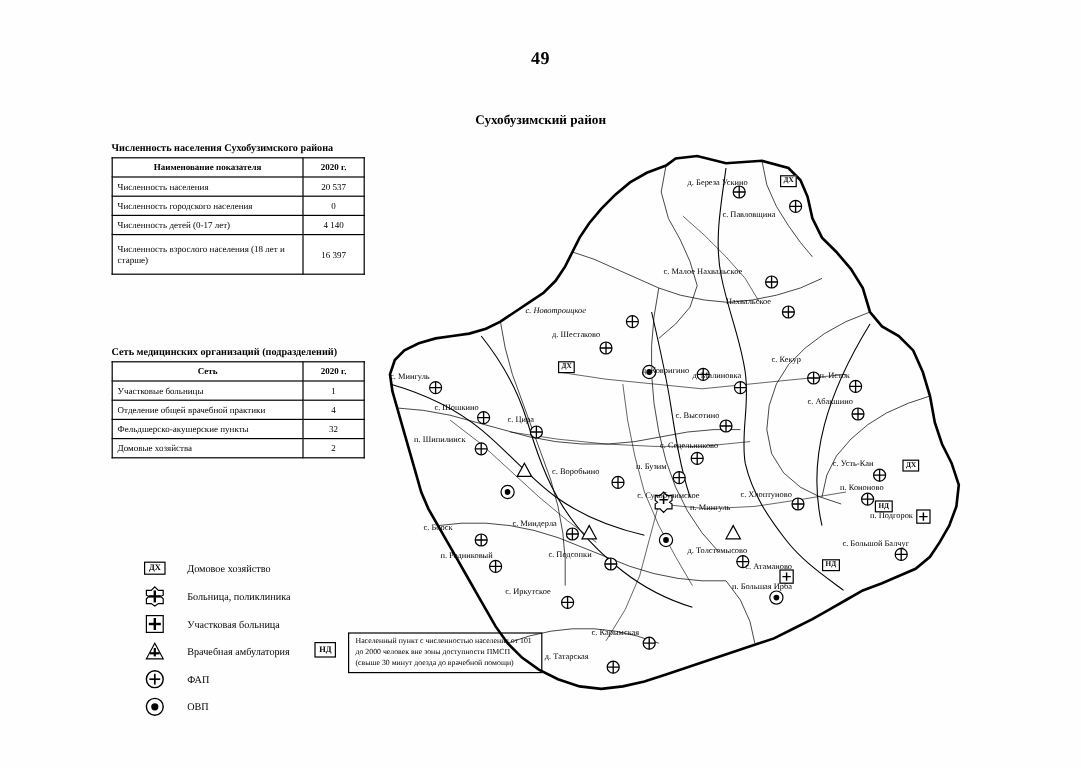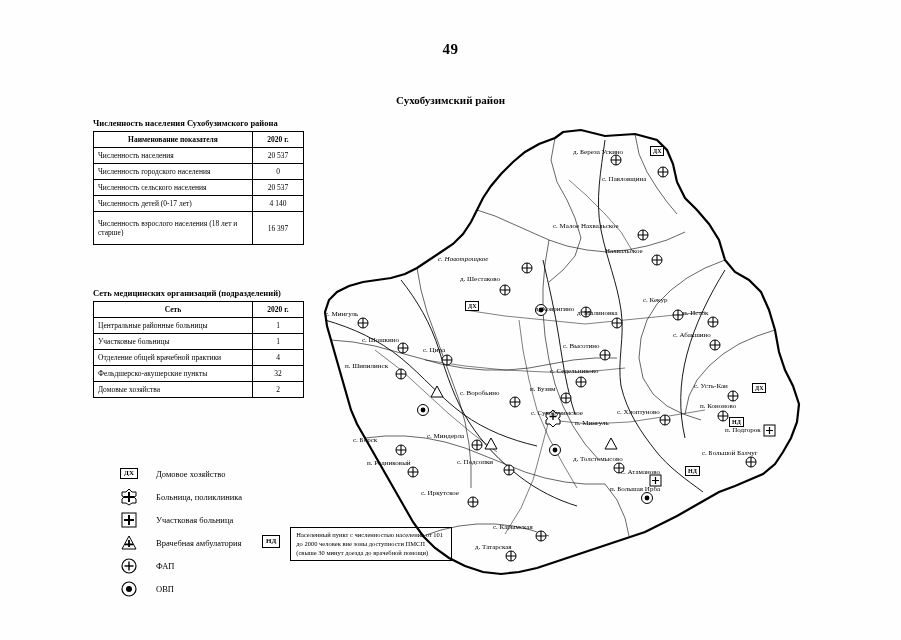--- a/index.html
+++ b/index.html
@@ -180,24 +180,20 @@
       <tbody>
         <tr>
           <td class="lbl">Численность населения</td>
           <td class="num">20 537</td>
         </tr>
         <tr>
           <td class="lbl">Численность городского населения</td>
           <td class="num">0</td>
         </tr>
         <tr>
-          <td class="lbl">Численность сельского населения</td>
-          <td class="num">20 537</td>
-        </tr>
-        <tr>
           <td class="lbl">Численность детей (0-17 лет)</td>
           <td class="num">4 140</td>
         </tr>
         <tr>
           <td class="lbl" style="height:26px">Численность взрослого населения (18 лет и старше)</td>
           <td class="num">16 397</td>
         </tr>
       </tbody>
     </table>
   </div>
@@ -205,24 +201,20 @@
   <div class="blk" id="net-block">
     <div class="tbl-caption">Сеть медицинских организаций (подразделений)</div>
     <table class="doc">
       <thead>
         <tr>
           <td class="lbl">Сеть</td>
           <td class="num">2020 г.</td>
         </tr>
       </thead>
       <tbody>
-        <tr>
-          <td class="lbl">Центральные  районные  больницы</td>
-          <td class="num">1</td>
-        </tr>
         <tr>
           <td class="lbl">Участковые  больницы</td>
           <td class="num">1</td>
         </tr>
         <tr>
           <td class="lbl">Отделение  общей врачебной практики</td>
           <td class="num">4</td>
         </tr>
         <tr>
           <td class="lbl">Фельдшерско-акушерские пункты</td>
@@ -482,21 +474,21 @@
     <div class="place-label" style="left:48px;  top:316px;text-align:right;">с. Борск</div>
     <div class="place-label" style="left:122px; top:312px;">с. Миндерла</div>
     <div class="place-label" style="left:397px; top:329px;">с. Большой Балчуг</div>
     <div class="place-label" style="left:62px;  top:339px;">п. Родниковый</div>
     <div class="place-label" style="left:152px; top:338px;">с. Подсопки</div>
     <div class="place-label" style="left:268px; top:335px;">д. Толстомысово</div>
     <div class="place-label" style="left:316px; top:348px;">с. Атаманово</div>
     <div class="place-label" style="left:116px; top:369px;">с. Иркутское</div>
     <div class="place-label" style="left:305px; top:365px;">п. Большая Ирба</div>
     <div class="place-label" style="left:188px; top:403px;">с. Карымская</div>
-    <div class="place-label" style="left:170px; top:423px;">д. Татарская</div>
+    <div class="place-label" style="left:149px; top:423px;">д. Татарская</div>
 
     <div class="dh-box" style="left:345px; top:26px;">ДХ</div>
     <div class="dh-box" style="left:160px; top:181px;">ДХ</div>
     <div class="dh-box" style="left:447px; top:263px;">ДХ</div>
     <div class="dh-box" style="left:424px; top:297px;">НД</div>
     <div class="dh-box" style="left:380px; top:346px;">НД</div>
   </div>
 
 </div>
 

